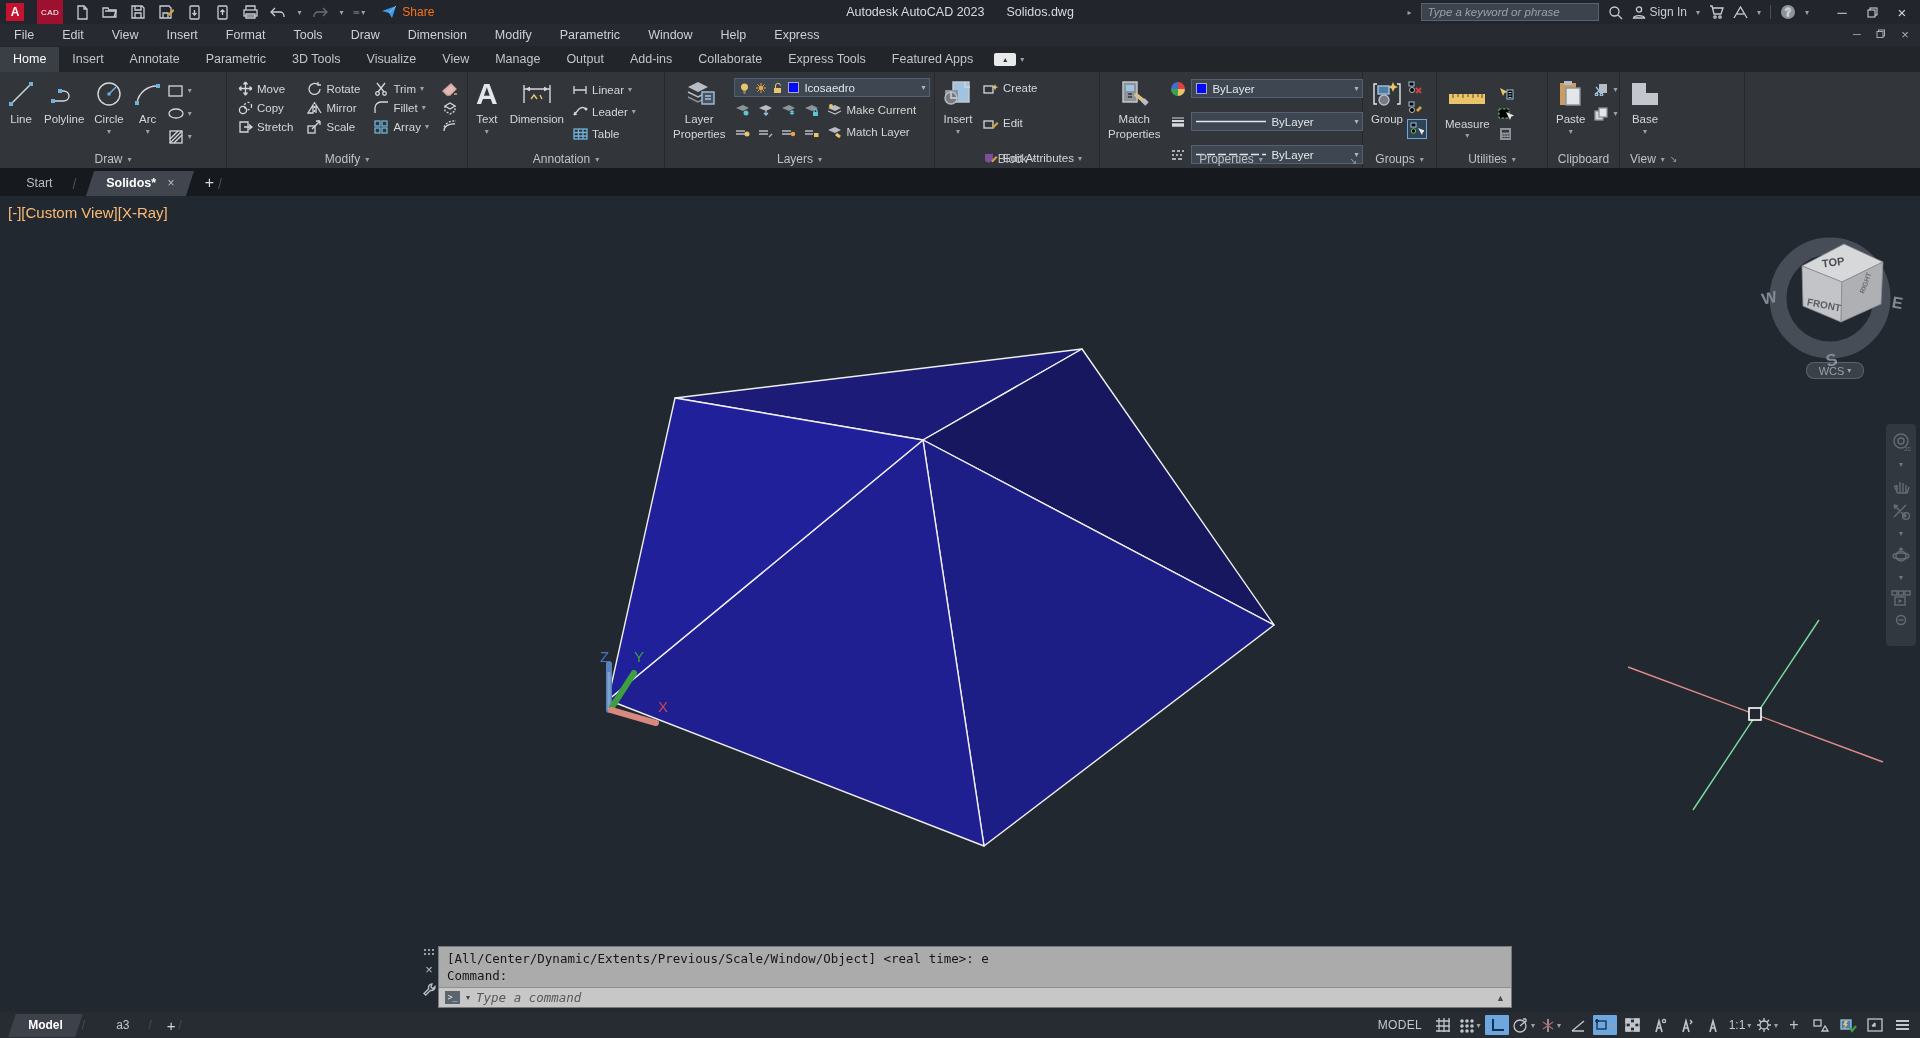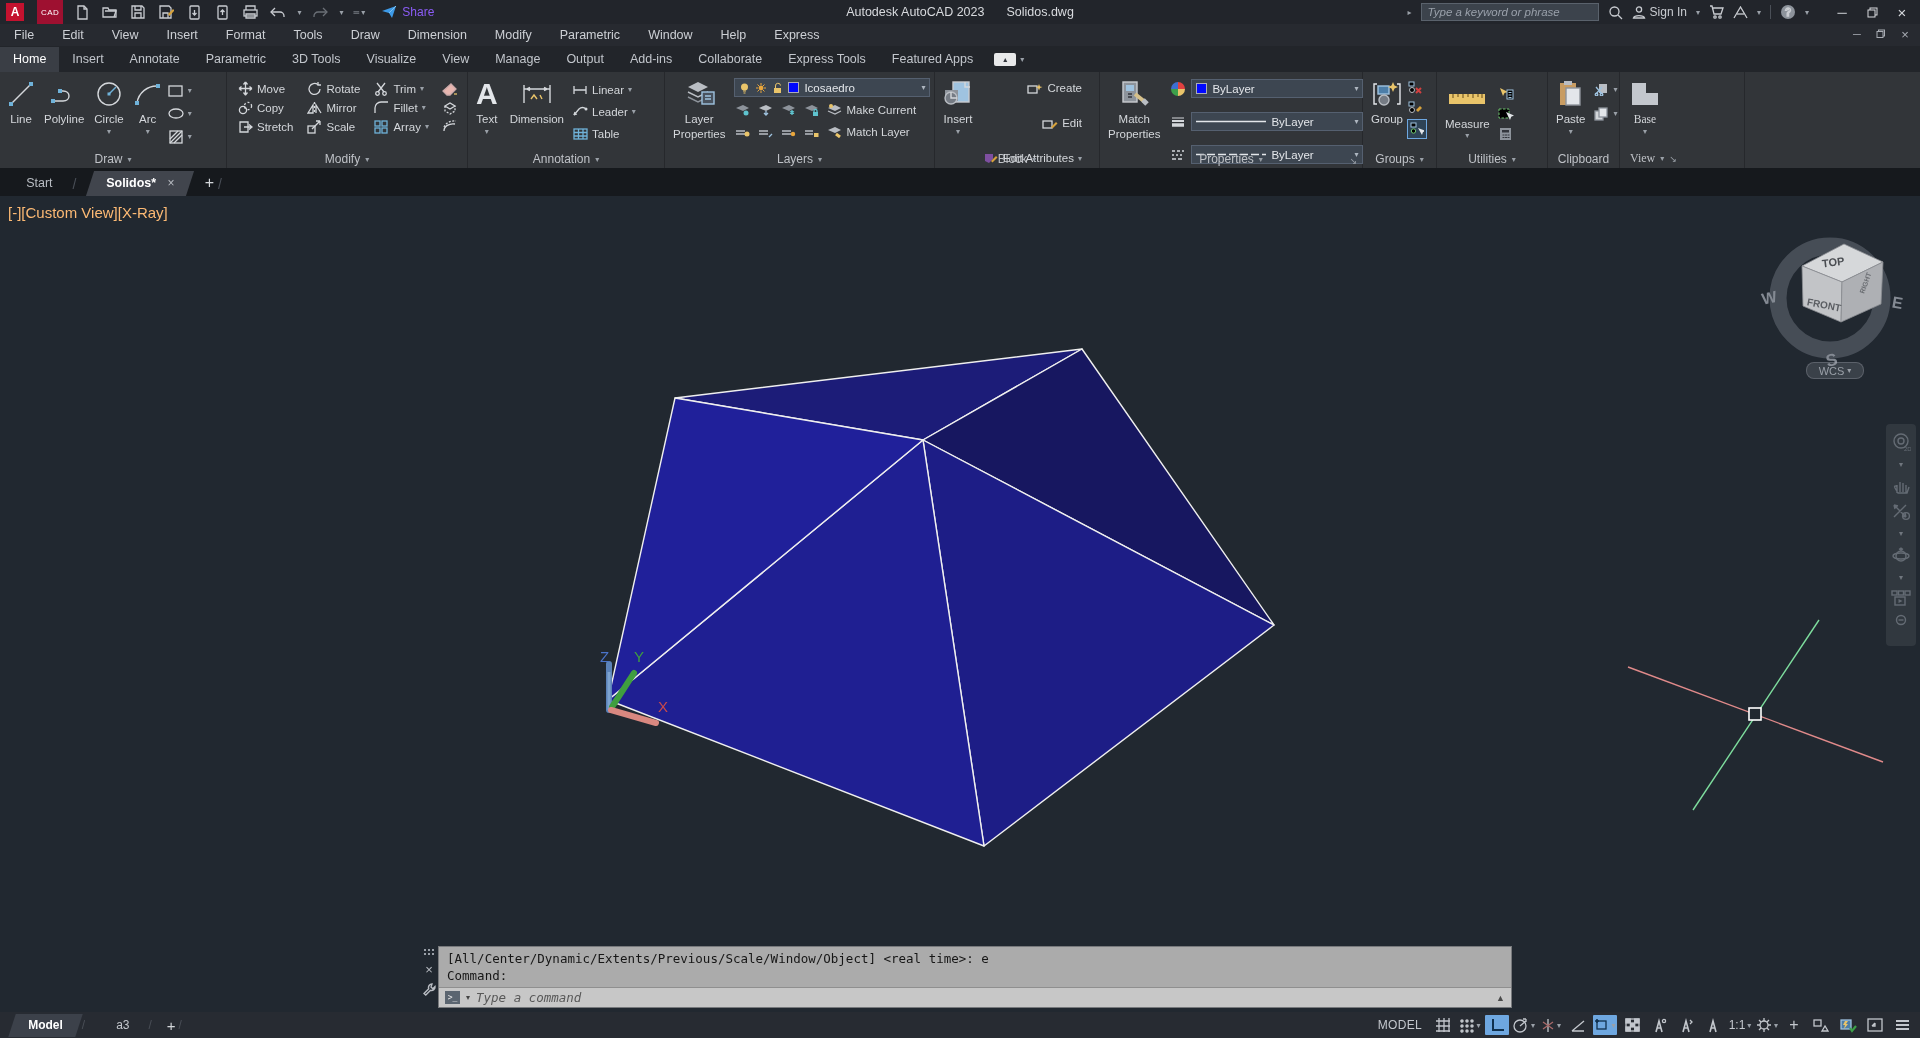--- a/index.html
+++ b/index.html
@@ -13,21 +13,21 @@
   .qat { display:flex; align-items:center; gap:10px; padding-left:6px; }
   .logo { display:flex; align-items:center; height:18px; }
   .logo .a { background:#c4122f; color:#fff; font-weight:bold; width:18px; height:18px;
     display:flex; align-items:center; justify-content:center; font-size:12px; }
   .logo .cad { background:#9e1030; color:#fff; font-size:8px; height:18px; padding:18px 4px;
     display:flex; align-items:center; letter-spacing:.5px;margin-left:13px; }
   .qbtn { width:18px; height:18px; display:flex; align-items:center; justify-content:center; }
   .qbtn svg { stroke:#c9ccd1; fill:none; stroke-width:1.3; }
   .dim svg { stroke:#6b7077; }
   .caret { font-size:8px; color:#9aa0a8; }
-  .share { display:flex; gap:5px; align-items:center; color:#8b5cf6; margin-left:6px; }
+  .share { display:flex; gap:5px; align-items:center; color:#f97316; margin-left:6px; }
   .wintitle { position:absolute; left:50%; transform:translateX(-50%); top:0; height:24px;
     display:flex; align-items:center; gap:22px; color:#d8dade; font-size:12.5px; white-space:nowrap; }
   .tb-right { position:absolute; right:0; top:0; height:24px; display:flex; align-items:center; gap:9px; padding-right:4px; }
   .search { width:178px; height:18px; background:#3c434c; border:1px solid #5a626c; color:#e0e0e0;
     font-size:11.5px; font-style:italic; padding:0 6px; outline:none; }
   .search::placeholder { color:#9aa1ab; font-style:italic; }
   .tbtn { display:flex; align-items:center; gap:4px; }
   .tbtn svg { stroke:#c9ccd1; fill:none; stroke-width:1.3; }
   .winctl { display:flex; align-items:center; gap:2px; margin-left:10px; }
   .wbtn { width:28px; height:22px; display:flex; align-items:center; justify-content:center; color:#d7dade; font-size:13px; }
@@ -680,21 +680,21 @@
               <rect x="10" y="2" width="16" height="20" fill="#9fc3e0" stroke="#c9ccd1"></rect>
               <path d="M22 2v5h5" fill="none"></path>
               <rect x="2" y="10" width="13" height="11" fill="#8d939b" stroke="none"></rect>
               <circle cx="8" cy="18" r="6" fill="#757b84" stroke="#b9bdc3"></circle>
               <path d="M8 12v6h6" fill="none" stroke="#d4d7db"></path>
             </svg>
           </span>
         <span>Insert</span>
           <span class="caret">▾</span>
       </div>
-      <div class="col" style="gap:19px; padding-top:5px;align-items:flex-end;">
+      <div class="col" style="gap:19px; padding-top:5px;">
         <div class="smallrow">
             <span class="sicon">
               <svg width="16" height="13">
                 <rect x="1" y="4" width="9" height="7"></rect>
                 <path d="M12 2l1 2.5L15.5 5 13 6l-1 2.5L11 6 8.5 5 11 4.5z" fill="#e9c46a" stroke="none"></path>
               </svg>
             </span>
             <span>Create</span>
           </div>
         <div class="smallrow">
@@ -900,21 +900,21 @@
               </svg>
             </span>
             <span class="caret">▾</span>
           </div>
       </div>
       <div class="ptitle">
           <span>Clipboard</span>
         </div>
     </div>
 
-    <div class="panel" style="width:125px; display:flex;font-family:Liberation Serif, serif;">
+    <div class="panel" style="width:125px; display:flex;">
       <div class="bigbtn">
         <span class="bicon">
             <svg width="34" height="26">
               <path d="M4 2h14v10h12v12H4z" fill="#c3c7cd" stroke="none"></path>
             </svg>
           </span>
         <span>Base</span>
           <span class="caret">▾</span>
       </div>
       <div class="ptitle" style="justify-content:flex-start; padding-left:10px;">

